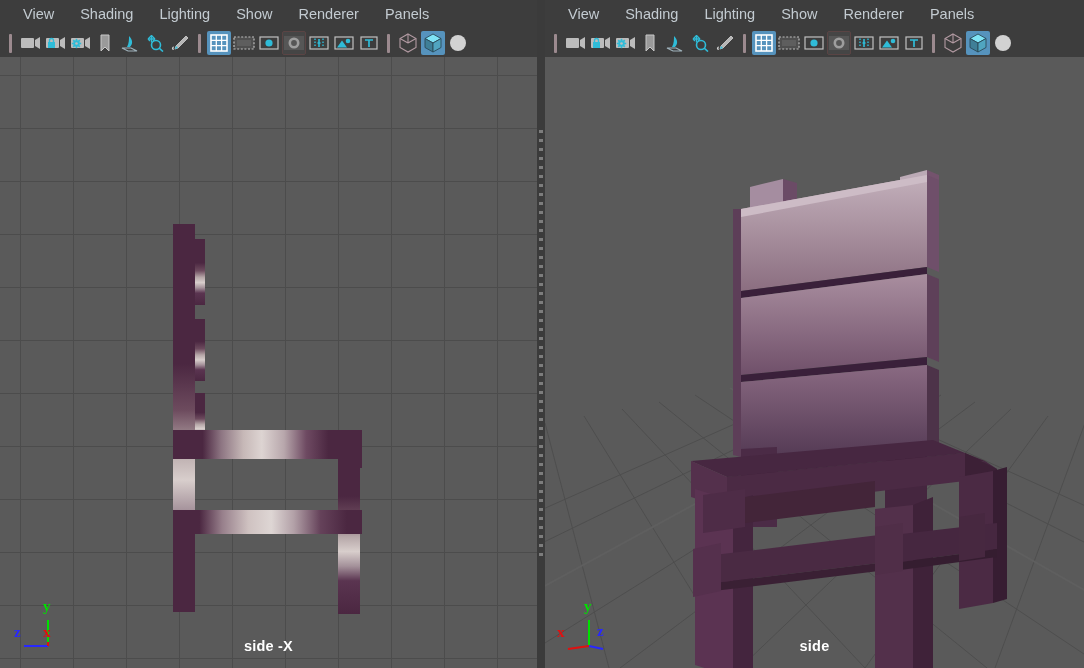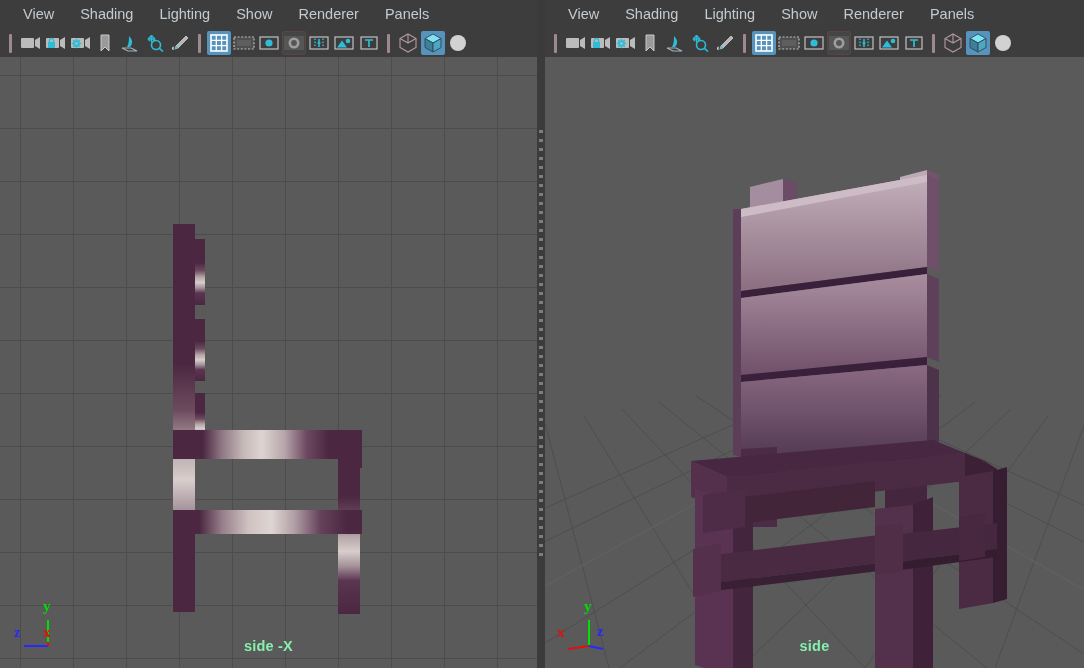--- a/index.html
+++ b/index.html
@@ -42,21 +42,21 @@
     background-size:53px 53px;
     background-position:20px 18px;}
 
   
   .gizmo{position:absolute;left:10px;bottom:18px;width:64px;height:52px;}
   .gizmo .lbl{position:absolute;font-size:15px;font-weight:bold;
               font-family:"Liberation Serif",serif;line-height:1;}
 
   
   .vp-label{position:absolute;bottom:14px;left:0;right:0;text-align:center;
-            color:#86efac;font-size:14.5px;font-weight:bold;letter-spacing:.2px;}
+            color:#ffffff;font-size:14.5px;font-weight:bold;letter-spacing:.2px;}
 
   .model{position:absolute;inset:0;}
   .model svg{position:absolute;left:0;top:0;}
 </style>
 </head>
 <body>
 
 <div class="app">
 
   <div class="panel left">

